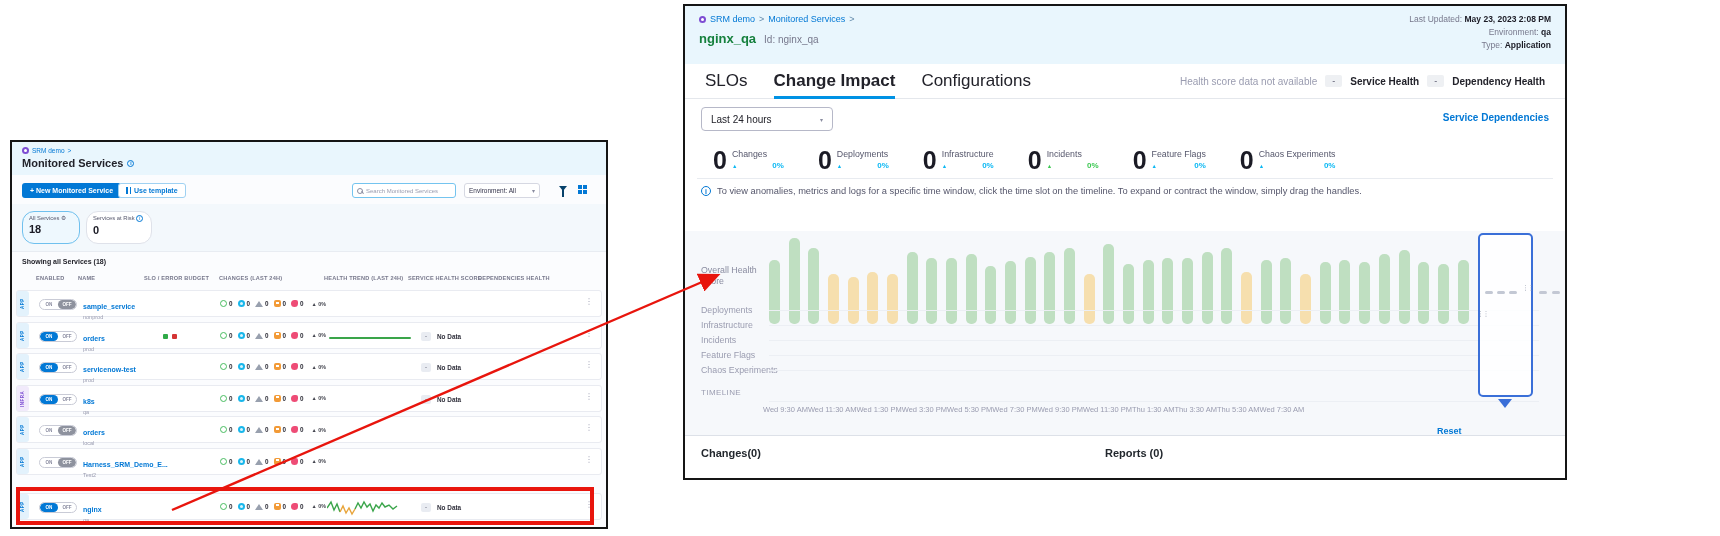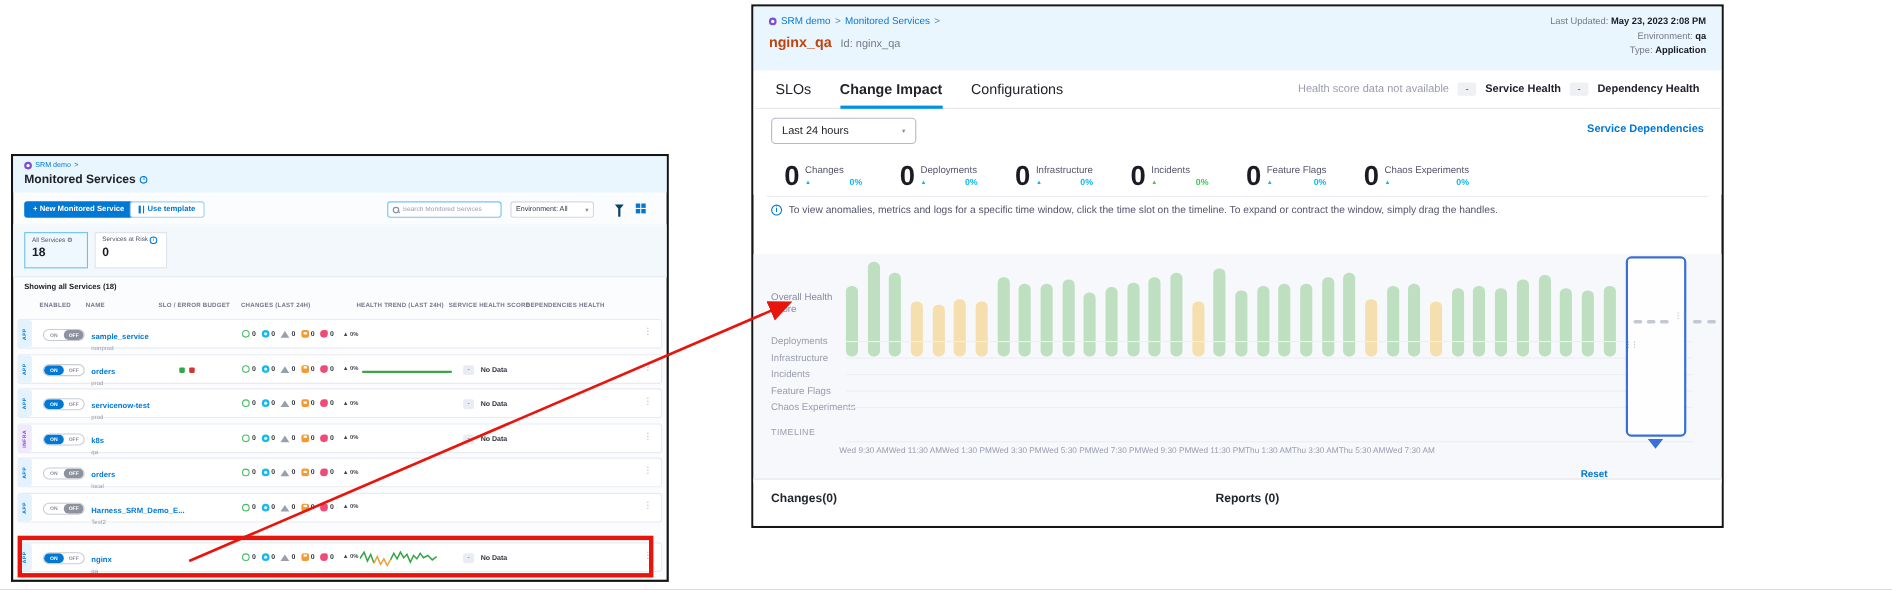--- a/index.html
+++ b/index.html
@@ -24,21 +24,21 @@
   .search-glyph::before{content:"";position:absolute;left:0;top:0;width:4px;height:4px;border:1px solid #8a8ca0;border-radius:50%}
   .search-glyph::after{content:"";position:absolute;left:4px;top:4px;width:3px;height:1px;background:#8a8ca0;transform:rotate(45deg)}
   .lp-search input{border:none;outline:none;font-size:6px;color:#555;width:88px;background:transparent}
   .lp-search input::placeholder{color:#9a9cb0}
   .lp-env{position:absolute;left:452px;top:41px;width:76px;height:15px;border:1px solid #d6d8e2;border-radius:3px;background:#fff;font-size:6.5px;color:#33334a;display:flex;align-items:center;justify-content:space-between;padding:0 4px}
   .chev{font-size:6px;color:#8a8ca0}
   .funnel-icon{position:absolute;left:547px;top:44px;width:0;height:0;border-left:4px solid transparent;border-right:4px solid transparent;border-top:5px solid #07426b}
   .funnel-icon::after{content:"";position:absolute;left:-1px;top:-1px;width:2px;height:7px;background:#07426b}
   .grid-icon{position:absolute;left:566px;top:43px;width:4px;height:4px;background:#0278d5;box-shadow:5px 0 0 #0278d5,0 5px 0 #0278d5,5px 5px 0 #0278d5}
   .lp-cards{position:absolute;left:0;top:62px;right:0;height:48px;background:#f3f8fc;border-bottom:1px solid #e8ecf2}
-  .card{position:absolute;top:7px;height:33px;background:#fff;border:1px solid #dfe2ea;border-radius:0;padding:3px 6px}
+  .card{position:absolute;top:7px;height:33px;background:#fff;border:1px solid #dfe2ea;border-radius:12px;padding:3px 6px}
   .card.sel{left:10px;width:58px;border-color:#6fc0ee;background:#eef8fe}
   .card.risk{left:74px;width:66px}
   .card .cl{font-size:5.8px;color:#55566b;white-space:nowrap}
   .card .cv{font-size:11px;font-weight:bold;color:#1b1b25;margin-top:2px}
   .lp-showing{position:absolute;left:10px;top:116px;font-size:7px;font-weight:bold;color:#22222a}
   #lp-cols{position:absolute;left:4px;top:133px;right:4px;height:10px}
   .lp-col{position:absolute;top:0;font-size:5.6px;color:#77788c;font-weight:bold;letter-spacing:.2px}
   #left-rows{position:absolute;left:4px;top:148px;right:4px}
   .lp-row{position:relative;height:27px;background:#fff;border:1px solid #e9ebf1;border-radius:3px;margin-bottom:4.5px}
   .lp-row.nginx{margin-top:18px}
@@ -75,26 +75,26 @@
   .kebab{position:absolute;left:568px;top:6px;font-size:8px;color:#9a9cb0}
   .red-rect{position:absolute;left:4px;top:345px;width:578px;height:38px;border:4px solid #e8150d;z-index:30;pointer-events:none}
 
   
   .right-panel{left:683px;top:4px;width:884px;height:476px}
   .rp-head{position:relative;height:58px;background:#e9f6fd;padding:8px 14px}
   .rp-bc{display:flex;align-items:center;gap:4px;font-size:9px}
   .rp-bc a{color:#0278d5;text-decoration:none}
   .rp-bc .sep{color:#5f87a8}
   .rp-title-row{display:flex;align-items:baseline;gap:8px;margin-top:7px}
-  .rp-title{font-size:13px;font-weight:bold;color:#c2410c}
+  .rp-title{font-size:13px;font-weight:bold;color:#15803d}
   .rp-id{font-size:10px;color:#77788c}
   .rp-meta{position:absolute;right:14px;top:7px;text-align:right;font-size:8.5px;color:#77788c;line-height:13px}
   .rp-meta b{color:#1b1b25}
   .rp-tabs{display:flex;align-items:center;height:35px;padding:0 20px;border-bottom:1px solid #e4e7ec;background:#fff}
-  .tab{font-size:13px;color:#22222a;margin-right:26px;height:35px;line-height:33px;cursor:pointer}
+  .tab{font-size:17px;color:#22222a;margin-right:26px;height:35px;line-height:33px;cursor:pointer}
   .tab.active{font-weight:bold;border-bottom:3px solid #0092e4}
   .tabs-right{margin-left:auto;display:flex;align-items:center;gap:8px}
   .hs-note{font-size:10px;color:#9a9cb0}
   .hchip{background:#eef0f3;border-radius:2px;font-size:9px;color:#55566b;padding:1px 7px}
   .hlabel{font-size:10px;font-weight:bold;color:#22222a}
   .rp-controls{position:relative;height:40px;padding:8px 16px;background:#fff}
   .select{display:inline-flex;align-items:center;justify-content:space-between;width:132px;height:24px;border:1px solid #b6b8c8;border-radius:4px;padding:0 9px;font-size:10px;color:#22222a;background:#fff}
   .svc-dep{position:absolute;right:16px;top:13px;font-size:10px;font-weight:bold;color:#0278d5;text-decoration:none}
   #metrics-row{display:flex;gap:34px;padding:8px 0 4px 28px;background:#fff}
   .mtile{display:flex;gap:5px}

